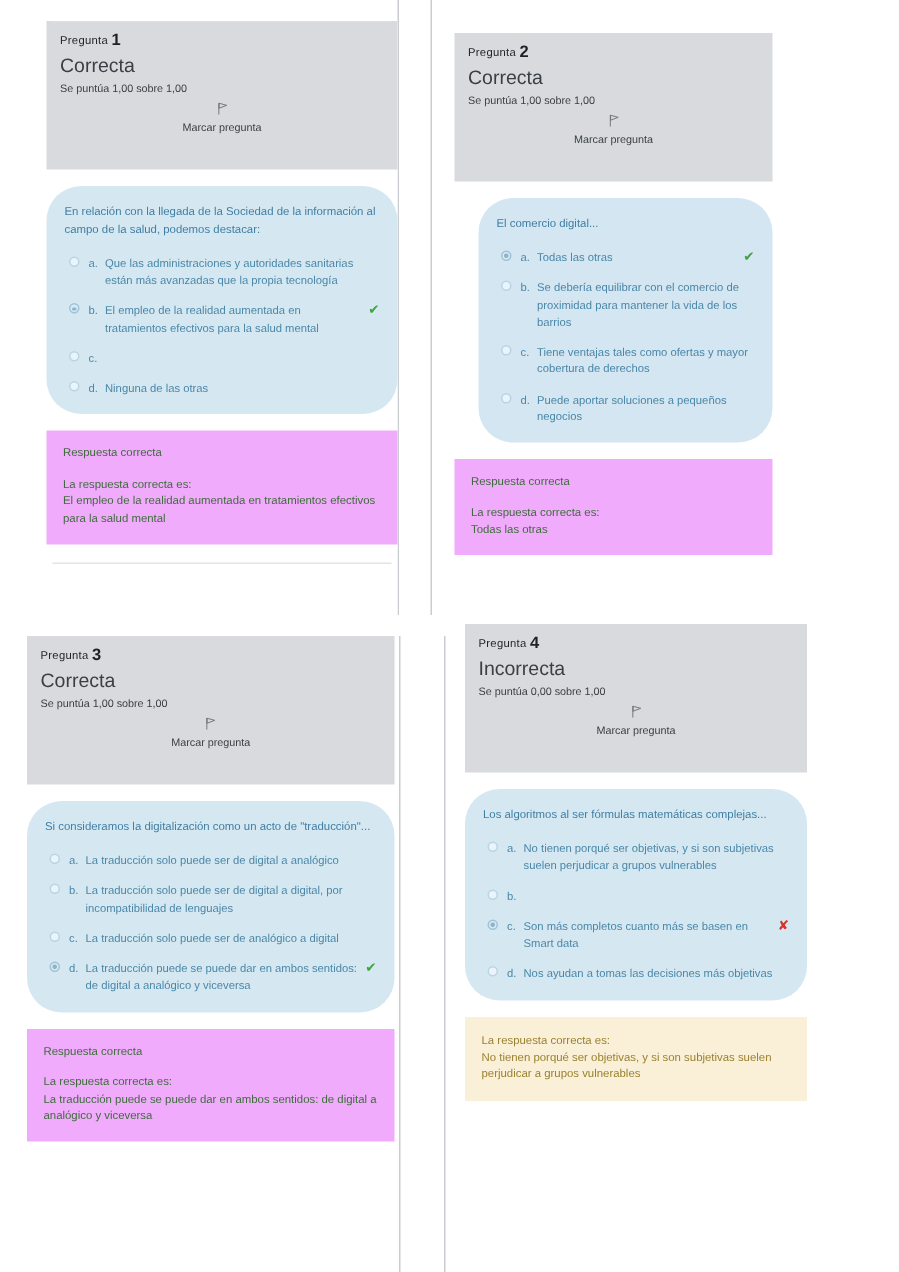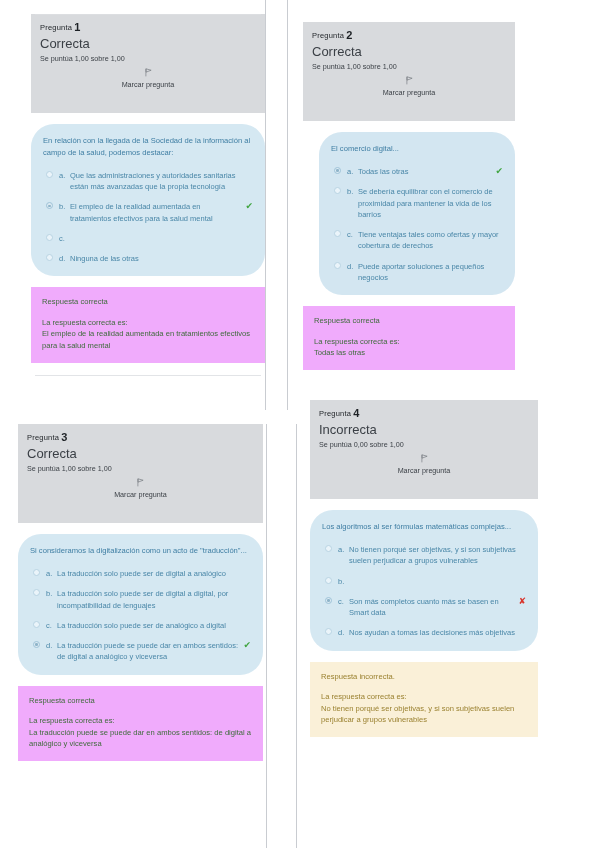--- a/index.html
+++ b/index.html
@@ -10,21 +10,21 @@
     overflow:hidden;
     position:relative;
   }
   .sheet{position:absolute;width:599px;height:848px;top:0;left:0;}
 
   
   .quad{position:absolute;background:#ffffff;}
   .quad.q1{left:31px;  top:14px;  width:234px; height:396px;}
   .quad.q2{left:303px; top:22px;  width:212px; height:396px;}
   .quad.q3{left:18px;  top:424px; width:245px; height:414px;}
-  .quad.q4{left:310px; top:400px; width:228px; height:424px;}
+  .quad.q4{left:310px; top:416px; width:228px; height:424px;}
 
   
   .vline{position:absolute;width:1px;background:#c9ccd1;}
   .vline.v1{left:265px; top:0px;   height:410px;}
   .vline.v2{left:287px; top:0px;   height:410px;}
   .vline.v3{left:266px; top:424px; height:424px;}
   .vline.v4{left:296px; top:424px; height:424px;}
 
   .topline{position:absolute;height:1px;background:#dcdee1;}
 
@@ -313,19 +313,18 @@
         <div class="opt">
           <span class="radio"></span>
           <span class="oletter">d.</span>
           <span class="otext">Nos ayudan a tomas las decisiones más objetivas</span>
         </div>
 
       </div>
     </div>
     <div class="gap"></div>
     <div class="fb incorrect">
-      <div class="fbtitle">Respuesta incorrecta.</div>
       <div class="fbline">La respuesta correcta es:</div>
       <div class="fbline">No tienen porqué ser objetivas, y si son subjetivas suelen perjudicar a grupos vulnerables</div>
     </div>
   </div>
 
 </div>
 
 </body></html>

